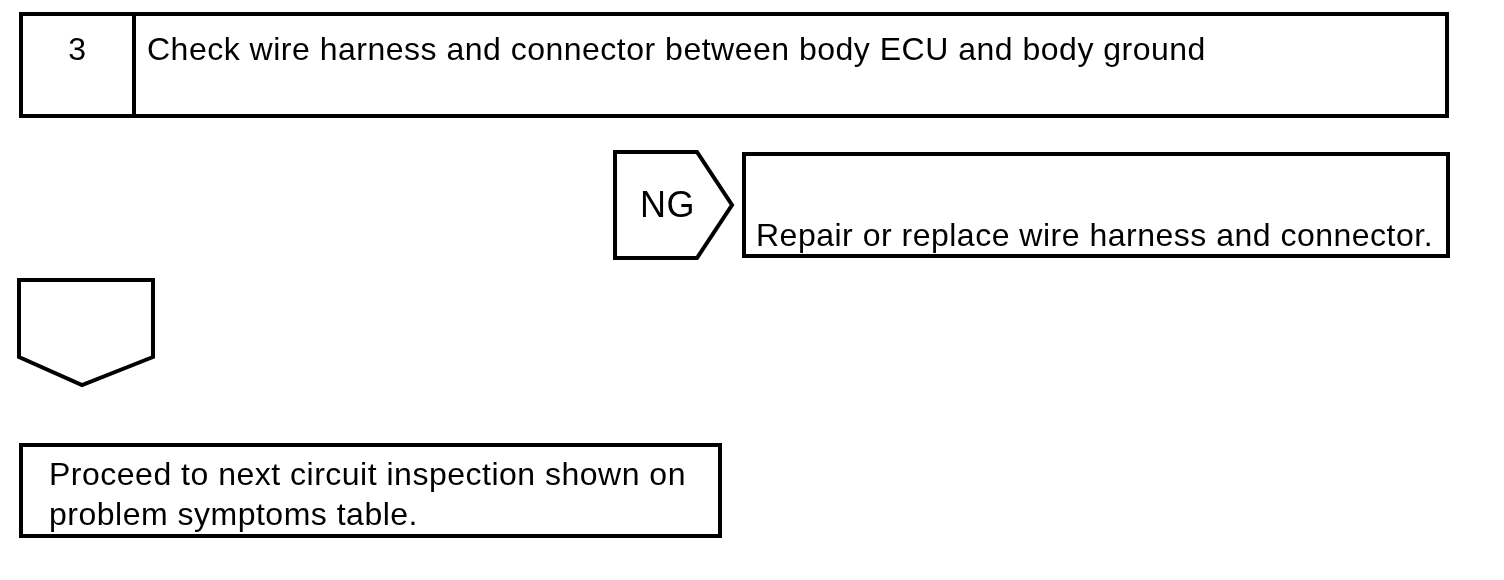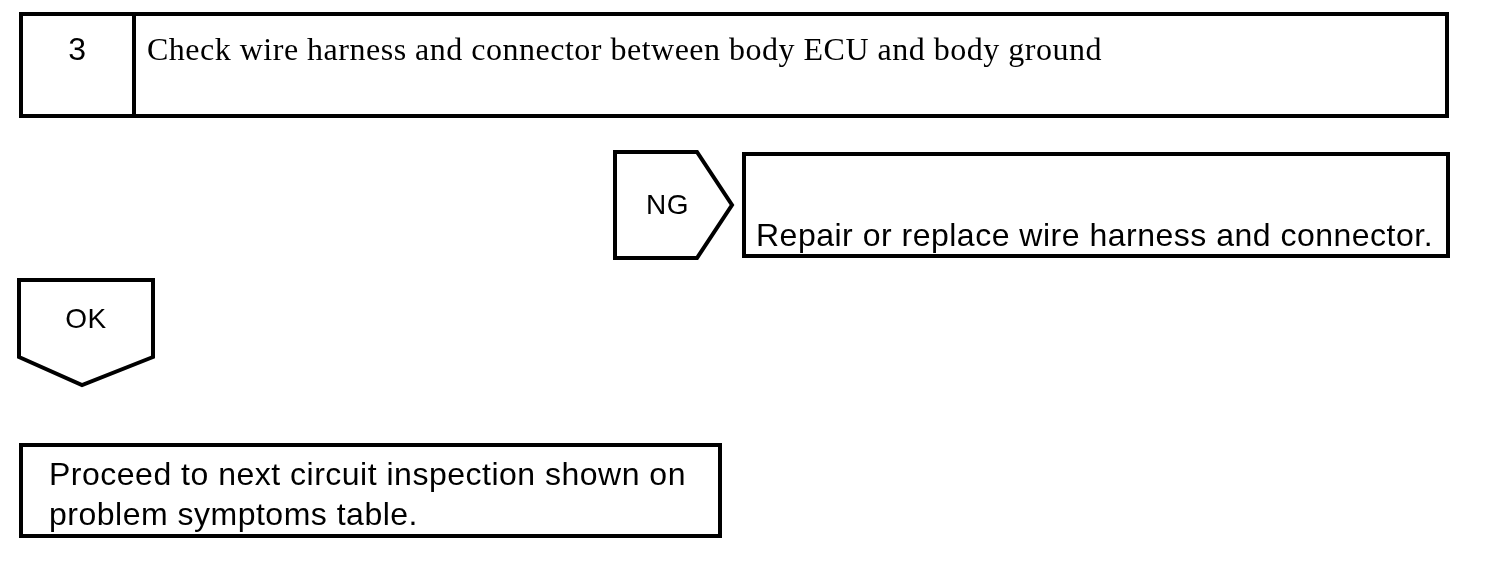--- a/index.html
+++ b/index.html
@@ -33,32 +33,31 @@
     border-right: 4px solid #000000;
     display: flex;
     justify-content: center;
     padding-top: 15px;
     flex-shrink: 0;
   }
   .step-title {
     flex: 1;
     padding: 15px 8px 0 11px;
     white-space: nowrap;
-    font-family: Liberation Serif, serif;
   }
   
   .pent { position: absolute; }
   .ng-pent { left: 611px; top: 148px; }
   .ok-pent { left: 15px; top: 276px; }
   .shape-label {
     position: absolute;
     display: flex;
     align-items: center;
     justify-content: center;
-    font-size: 28px;
+    font-size: 36px;
     letter-spacing: 0.5px;
   }
   .ng-label { left: 615px; top: 152px; width: 105px; height: 106px; }
   .ok-label { left: 19px;  top: 280px; width: 134px; height: 78px; }
   .repair-box {
     left: 742px; top: 152px;
     width: 708px; height: 106px;
     display: flex;
     align-items: flex-end;
     padding-left: 10px;
@@ -93,19 +92,18 @@
   </svg>
   <div class="shape-label ng-label">NG</div>
 
   <div class="box repair-box">
     <span>Repair or replace wire harness and connector.</span>
   </div>
 
   <svg class="pent ok-pent" width="146" height="117" viewBox="0 0 146 117">
     <polygon points="4,4 138,4 138,81 67,109 4,81" fill="#ffffff" stroke-width="4" stroke-linejoin="miter" stroke="#000000"></polygon>
   </svg>
-  <div class="shape-label ok-label">OK</div>
 
   <div class="box proceed-box">
     <span class="proceed-text">Proceed to next circuit inspection shown on problem symptoms table.</span>
   </div>
 
 </div>
 
 </body></html>

